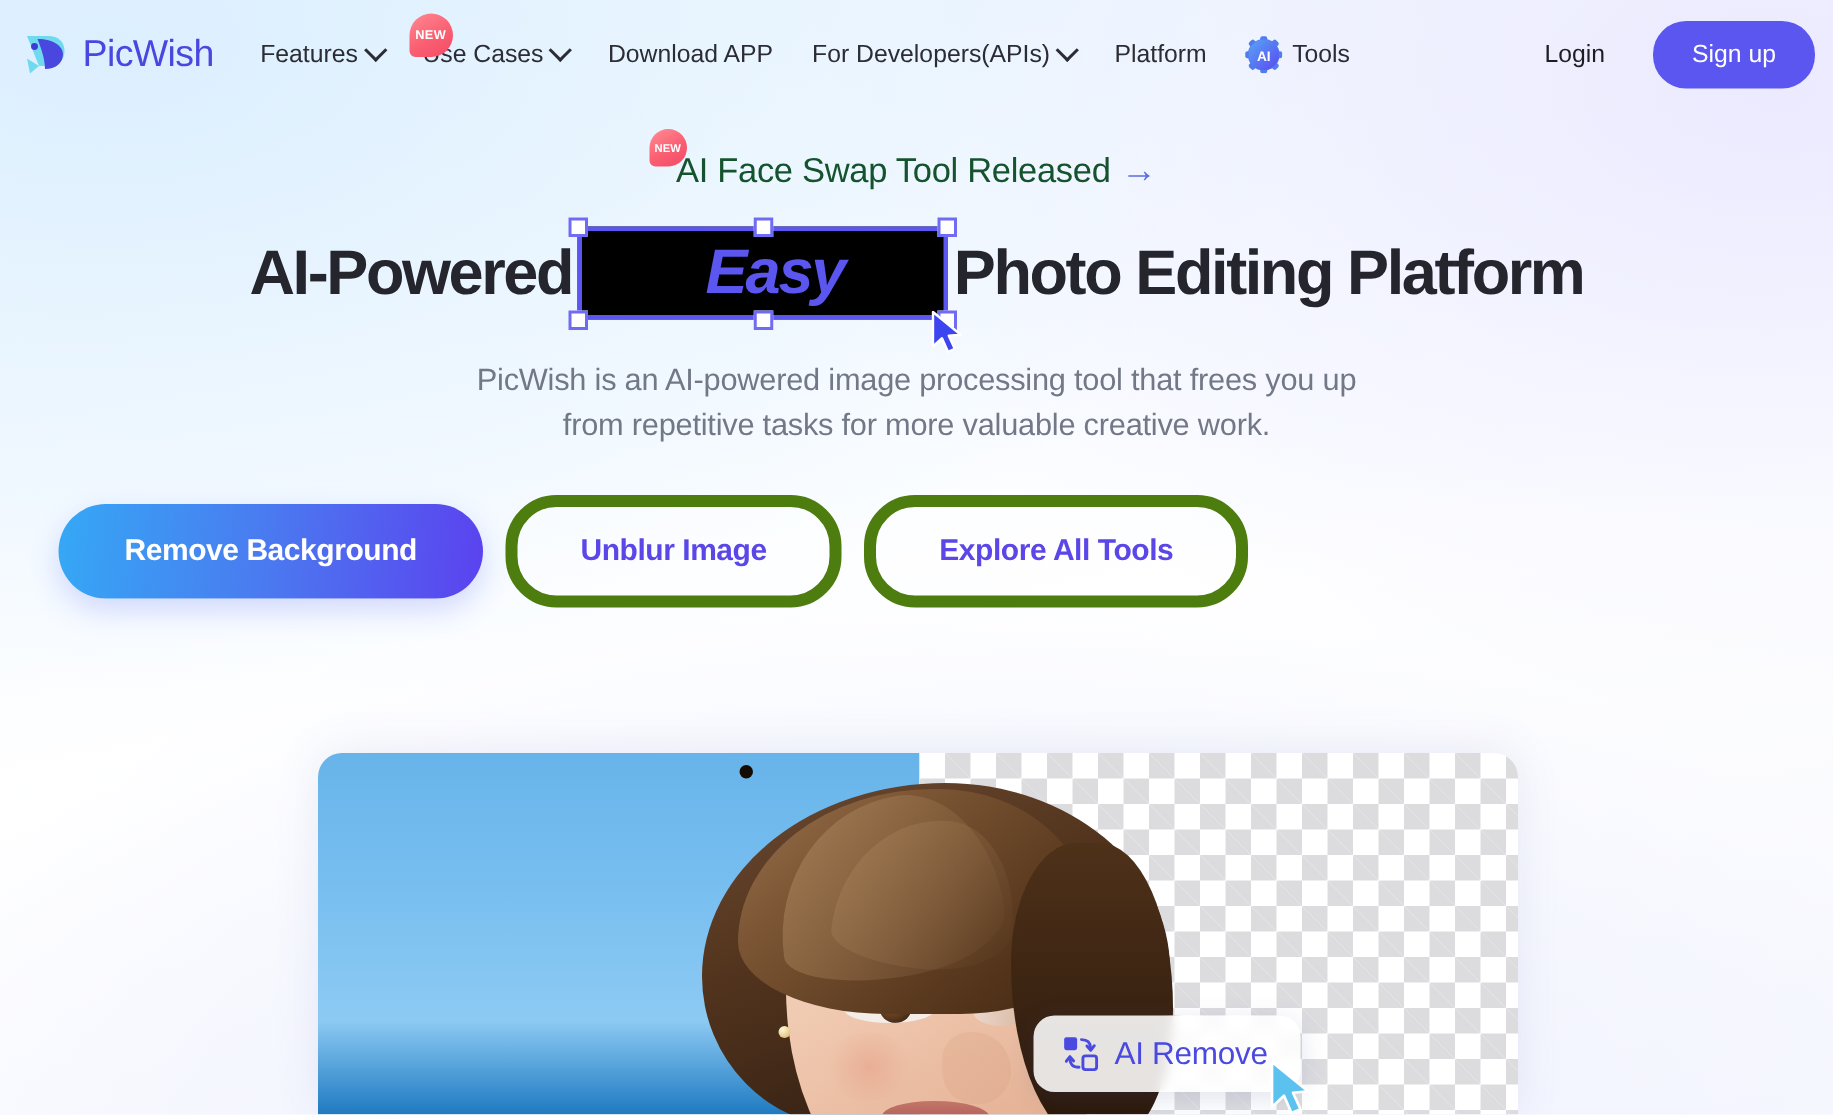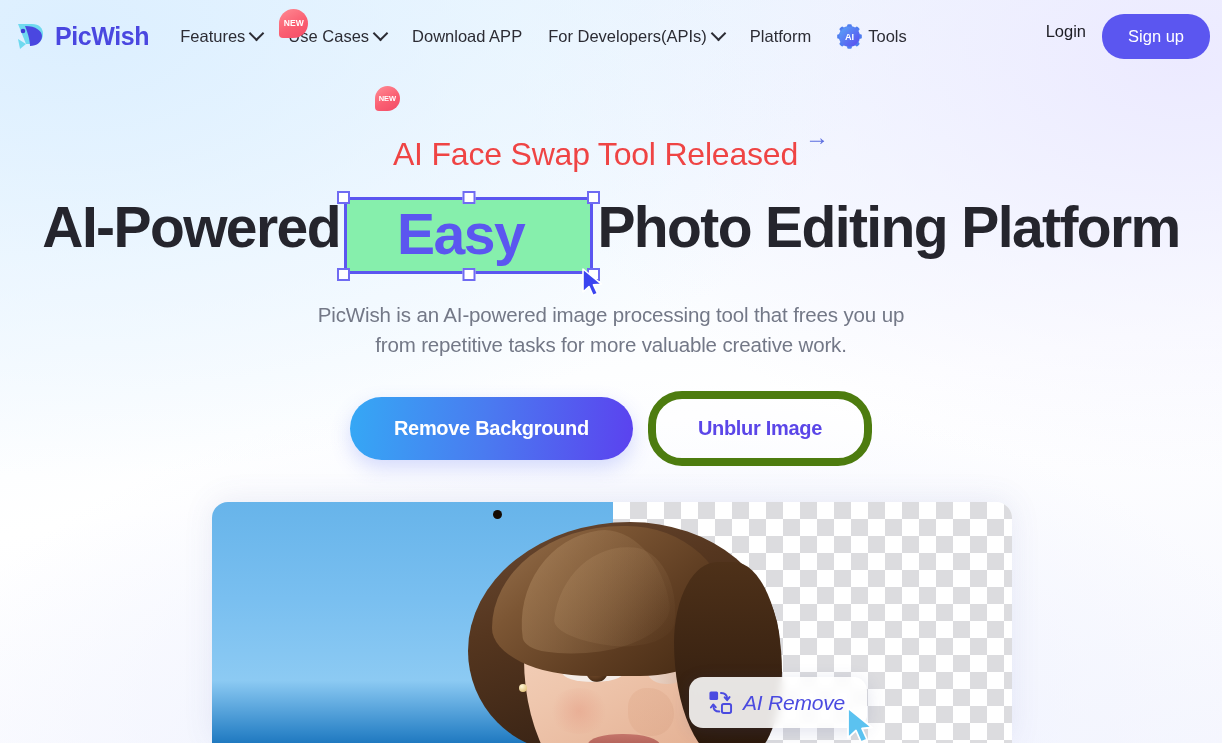--- a/index.html
+++ b/index.html
@@ -35,21 +35,21 @@
   .brand {
     display: flex;
     align-items: center;
     gap: 7px;
     margin-right: 18px;
     cursor: pointer;
   }
   .brand-logo { width: 34px; height: 34px; display: block; flex: none; }
   .brand-name {
     font-size: 25px;
-    font-weight: 700;
+    font-weight: 400;
     color: #4a47e0;
     letter-spacing: -0.4px;
     white-space: nowrap;
   }
 
   .nav-links {
     display: flex;
     align-items: center;
     gap: 0;
     flex: 1;
@@ -94,22 +94,22 @@
   }
 
   .ai-badge {
     width: 25px; height: 25px;
     flex: none;
     display: block;
   }
 
   .nav-right {
     display: flex;
-    align-items: flex-start;
-    gap: 0;
+    align-items: center;
+    gap: 16px;
   }
   .login-link {
     font-size: 16.5px;
     color: #1d1d24;
     padding: 8px 16px;
     cursor: pointer;
     white-space: nowrap;
   }
   .signup-btn {
     font-size: 16.5px;
@@ -149,56 +149,57 @@
     border-radius: 50% 50% 50% 4px;
     background: linear-gradient(150deg, #ff8d96 0%, #fa5f72 55%, #f24a66 100%);
     color: #fff;
     font-size: 7.5px;
     font-weight: 700;
     display: flex;
     align-items: center;
     justify-content: center;
   }
   .announce-text {
-    font-size: 32px;
-    color: #ef4444;
+    font-size: 23px;
+    color: #14532d;
     letter-spacing: -0.2px;
     white-space: nowrap;
-    margin-top: 36px;
   }
   .announce-arrow {
     font-size: 24px;
     color: #5d6fe0;
     line-height: 1;
   }
 
   .headline {
     margin-top: 24px;
-    font-size: 57px;
+    font-size: 42px;
     font-weight: 700;
     color: #25252d;
     letter-spacing: -1.6px;
     line-height: 1.08;
     white-space: nowrap;
     display: flex;
+    align-items: center;
     justify-content: center;
   }
 
   .sel-wrap {
     position: relative;
     display: inline-block;
     margin: 0 4px;
   }
   .sel-box {
     position: relative;
     display: inline-block;
-    background: #86efac;
+    background: #000000;
     border: 3.5px solid #5b56f0;
-    padding: 6px 66px 8px 50px;
+    padding: 6px 66px 8px 82px;
     line-height: 1;
+    font-style: italic;
   }
   .sel-word {
     color: #5b56f0;
     letter-spacing: -1.4px;
   }
   .handle {
     position: absolute;
     width: 13px; height: 13px;
     background: #ffffff;
     border: 2.5px solid #6f6bf2;
@@ -227,22 +228,23 @@
     line-height: 1.45;
     color: #737887;
     letter-spacing: -0.15px;
   }
 
   
   .cta-row {
     margin-top: 32px;
     display: flex;
     align-items: center;
-    justify-content: center;
+    justify-content: flex-start;
     gap: 15px;
+    margin-left: 39px;
   }
   .btn {
     font-family: inherit;
     font-size: 20px;
     font-weight: 700;
     letter-spacing: -0.3px;
     border-radius: 34px;
     cursor: pointer;
     white-space: nowrap;
   }
@@ -459,21 +461,20 @@
     box-shadow: 0 4px 18px rgba(70,80,140,0.16);
     z-index: 20;
     cursor: pointer;
   }
   .ai-pill-icon { width: 25px; height: 25px; display: block; flex: none; }
   .ai-pill-text {
     font-size: 21px;
     color: #4a4ae0;
     letter-spacing: -0.2px;
     white-space: nowrap;
-    font-style: italic;
   }
   .pill-cursor {
     position: absolute;
     left: 845px;
     top: 706px;
     width: 32px;
     height: 40px;
     z-index: 25;
   }
 </style>
@@ -578,20 +579,21 @@
       </svg>
     </span>
     <span>Photo Editing Platform</span>
   </h1>
 
   <p class="subtitle">PicWish is an AI-powered image processing tool that frees you up from repetitive tasks for more valuable creative work.</p>
 
   <div class="cta-row">
     <button class="btn btn-primary">Remove Background</button>
     <button class="btn btn-outline">Unblur Image</button>
+    <button class="btn btn-outline">Explore All Tools</button>
   </div>
 </div>
 
 <div class="demo-card">
   <div class="demo-bg-left"></div>
   <div class="demo-bg-right"></div>
   <div class="demo-hd">HD</div>
 
   <div class="portrait">
     <div class="hair-back"></div>

